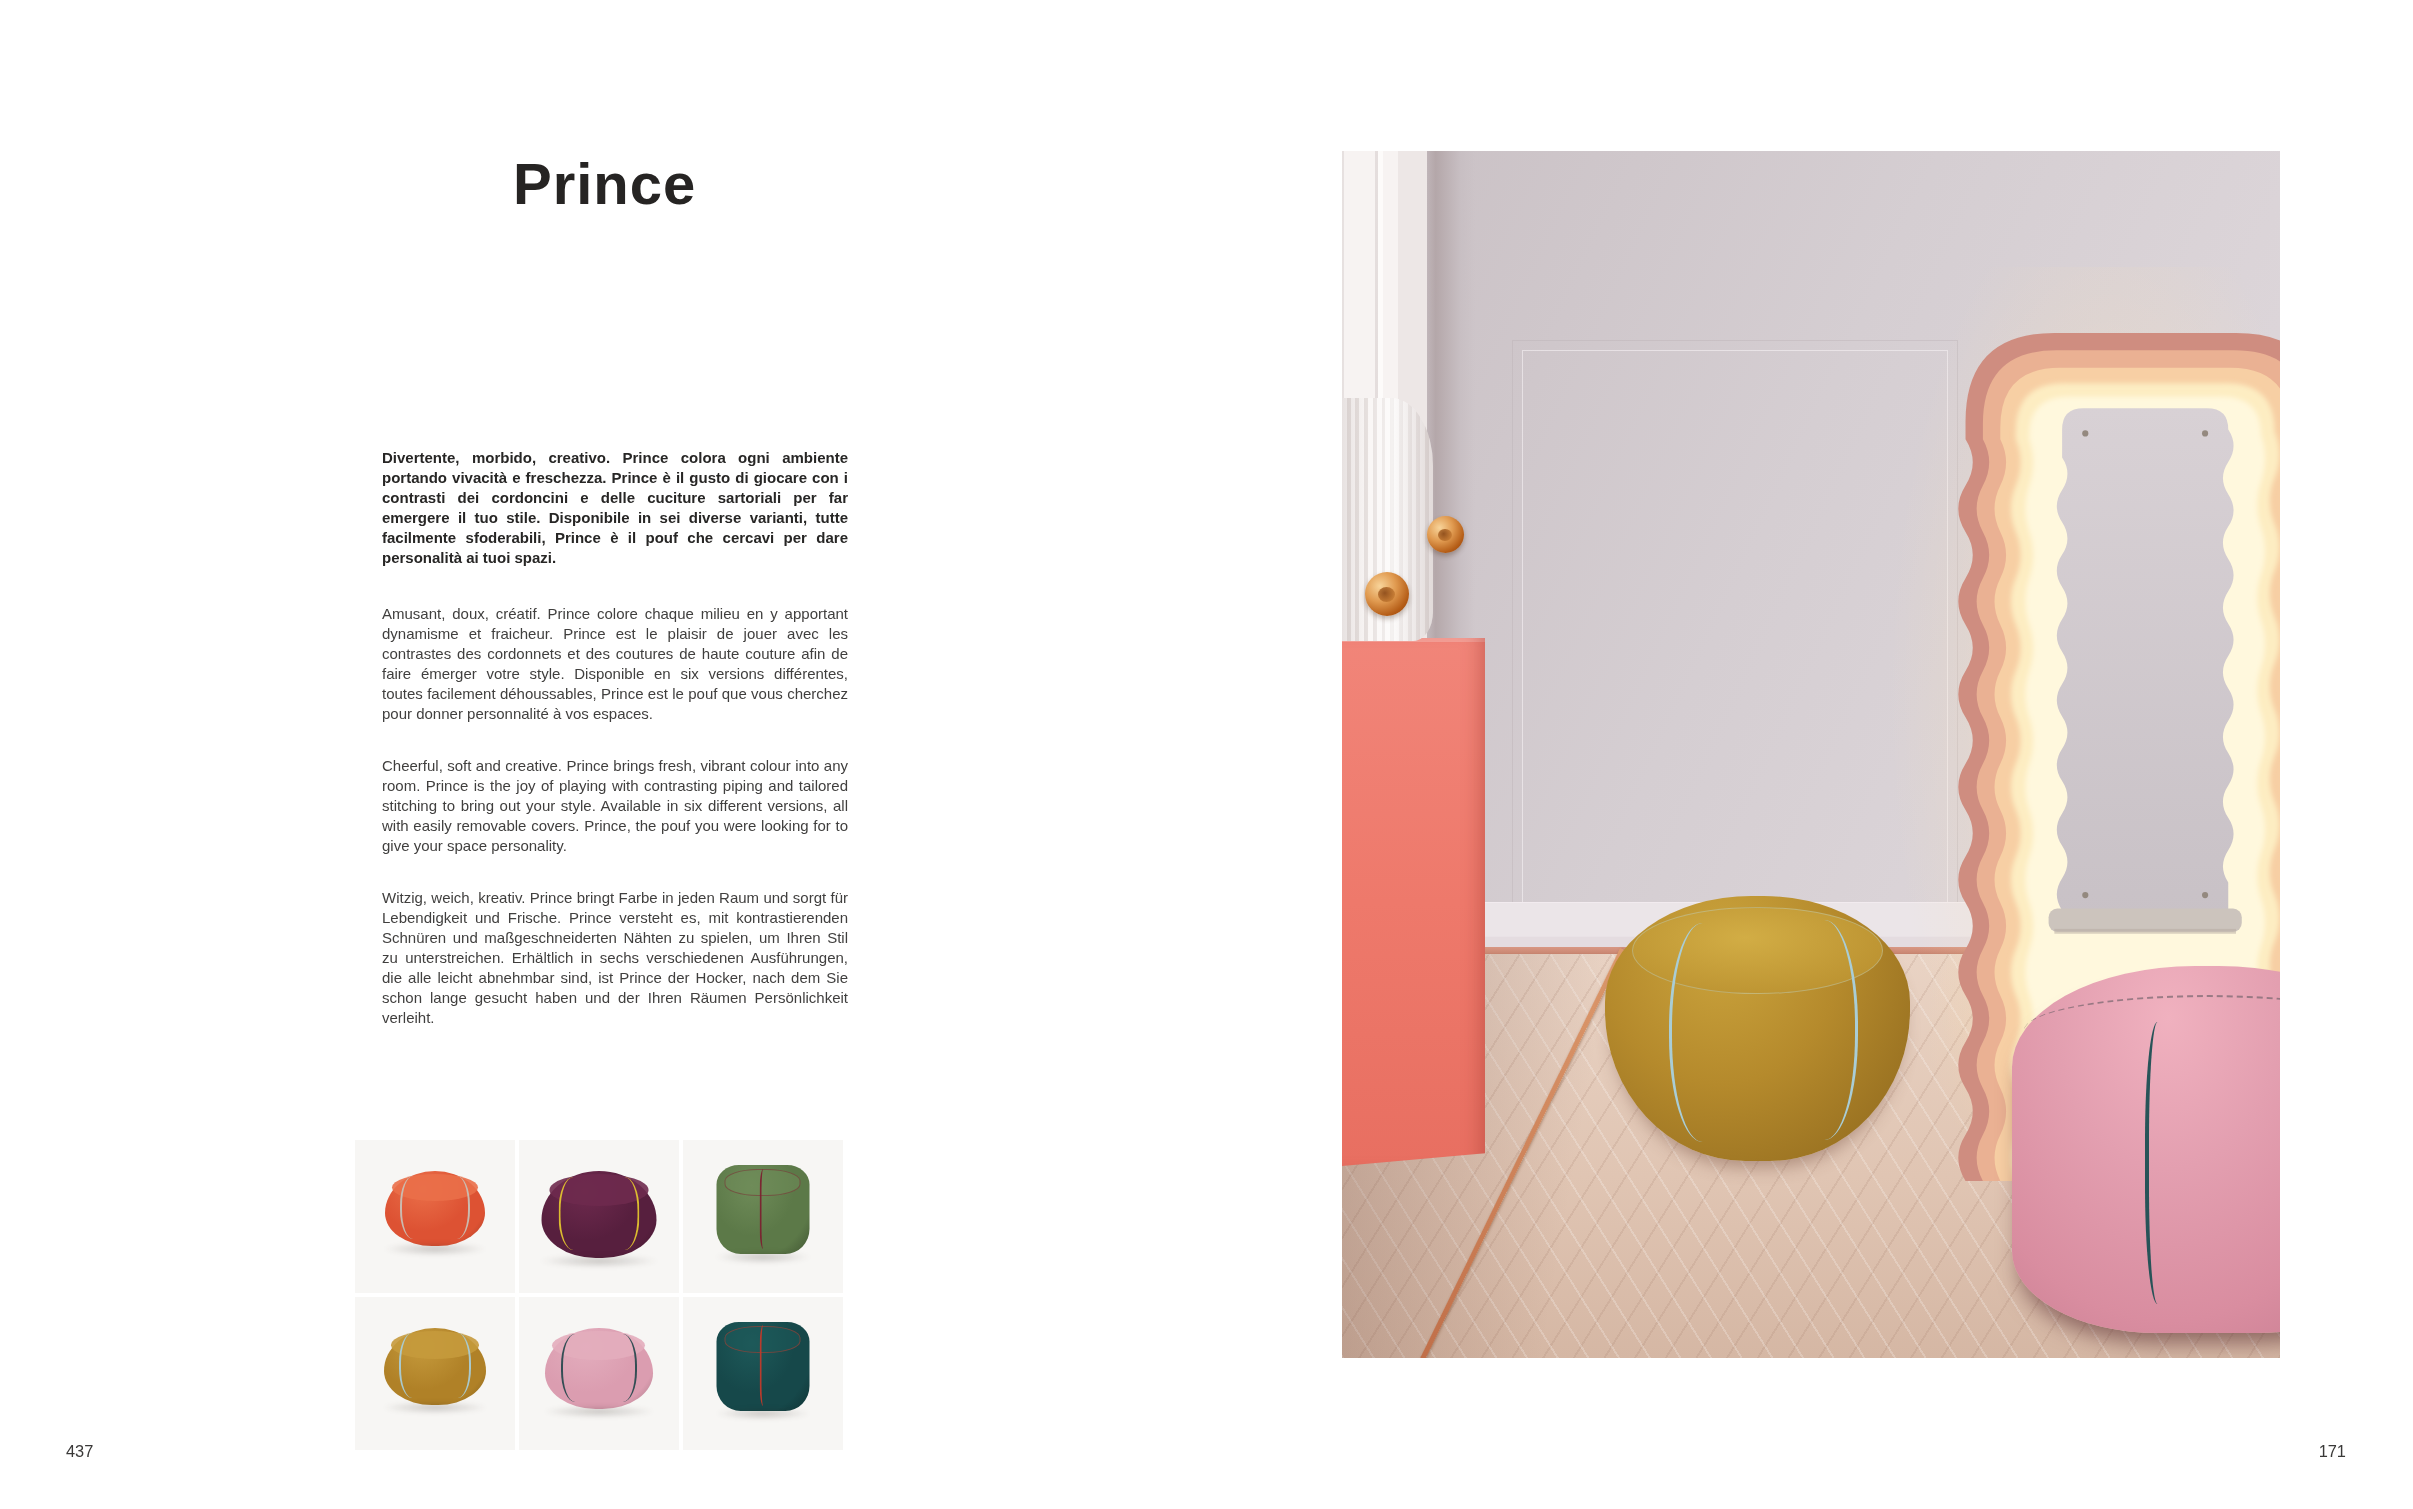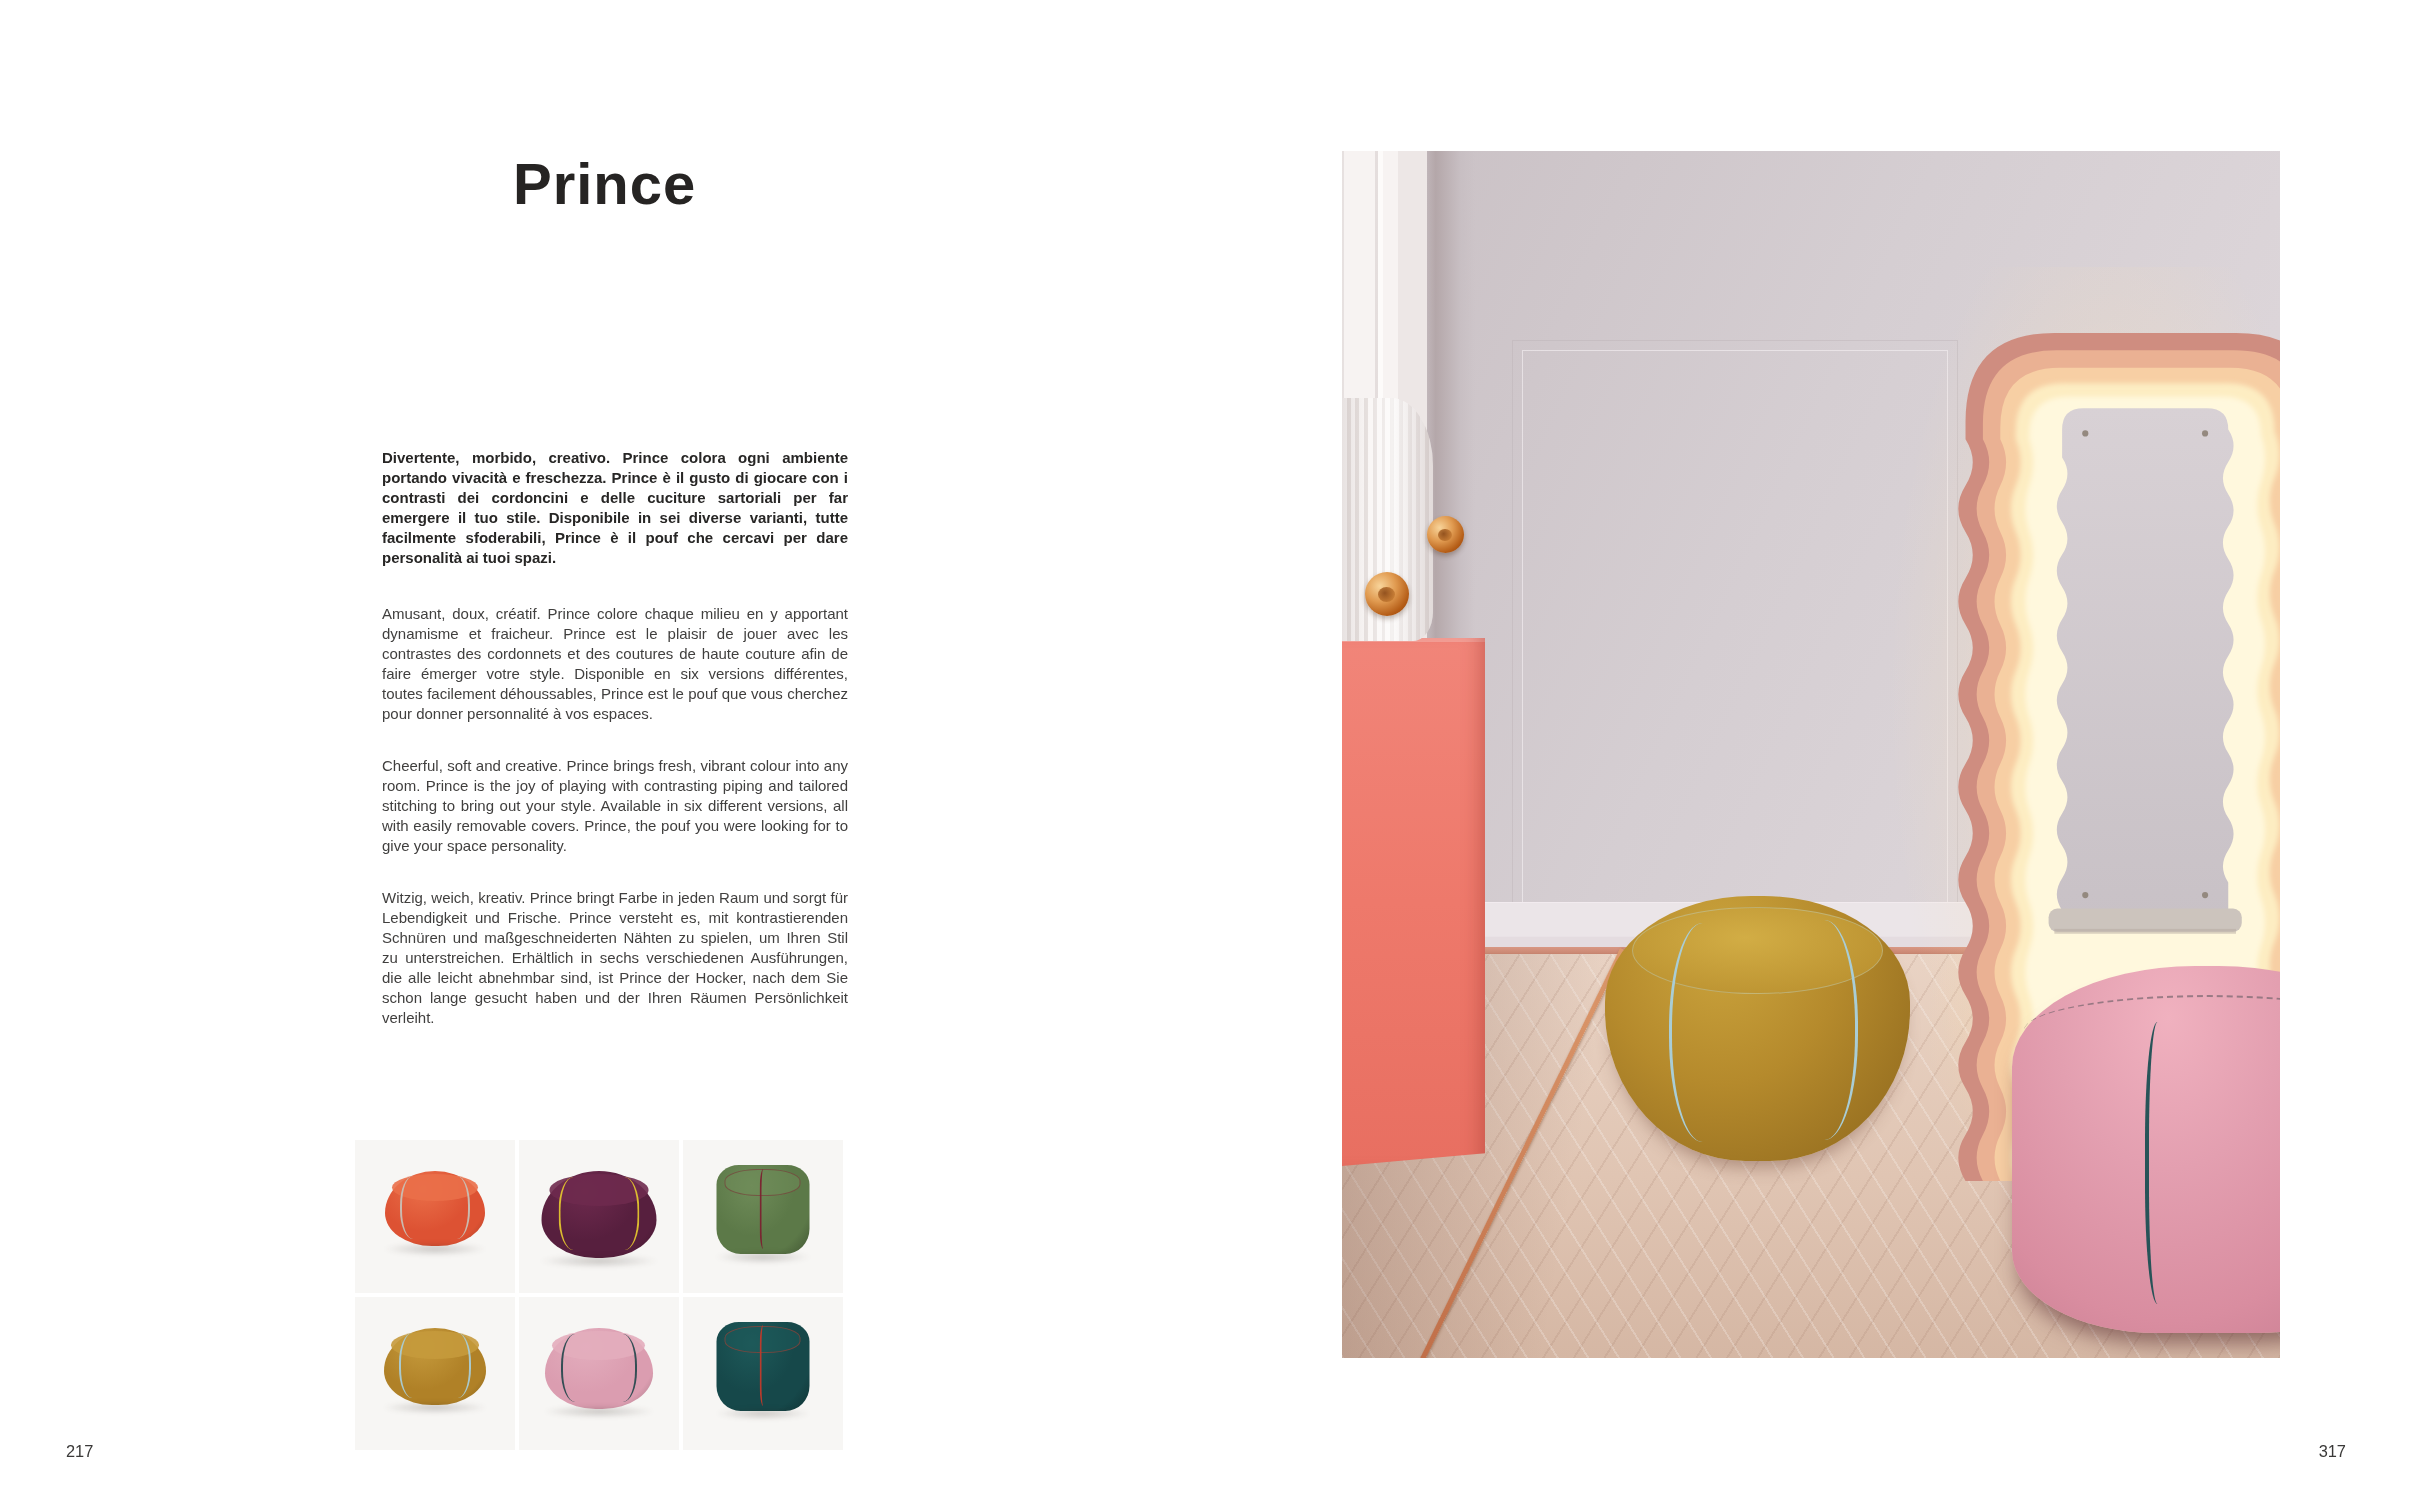--- a/index.html
+++ b/index.html
@@ -179,22 +179,22 @@
       <div class="cell">
         <div class="pouf cube" style="--body: #16484a; --top: #1e5a5a; --pip: #c23a2b; width: 93px; height: 89px;">
           <div class="face"></div>
           <div class="rim"></div>
           <div class="seam c"></div>
         </div>
         <div class="pouf-shadow" style="width: 97px; height: 13.5px; top: 110px;"></div>
       </div>
     </div>
 
-  <div class="pagenum left">217</div>
-  <div class="pagenum right">317</div>
+  <div class="pagenum left">437</div>
+  <div class="pagenum right">171</div>
 
   <div class="photo" style="--wall: #d5ced2; --door: #f7f3f2; --baseboard: #e4dce0; --skirt: #d18a74; --floor: #e5cdbd; --copper: #cf7f55; --pedestal: #ed7769; --vase: #f3efee; --ornament: #cf8038; --mustard-pouf: #b58a2c; --mustard-piping: #a9cdd6; --pink-pouf: #e39fb0; --pink-piping: #1e5054; --mirror-frame: #cf8d80; --mirror-frame-mid: #eab193; --mirror-frame-inner: #f7cfa4; --mirror-glow: #fdedc2; --mirror-glow-bright: #fff8dd; --mirror-glass-top: #d8d1d5; --mirror-glass-bottom: #c8c1c6; --mirror-bracket: #ccc4bd; --mirror-screw: #94897f;">
     <div class="door-a"></div>
     <div class="door-b"></div>
     <div class="door-c"></div>
 
     <div class="molding">
       <div class="molding-inner"></div>
     </div>
 

